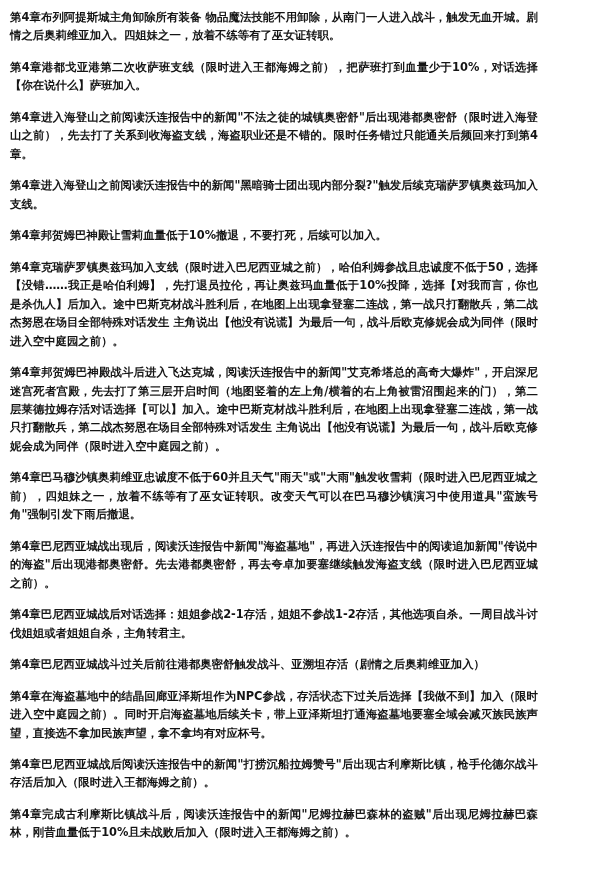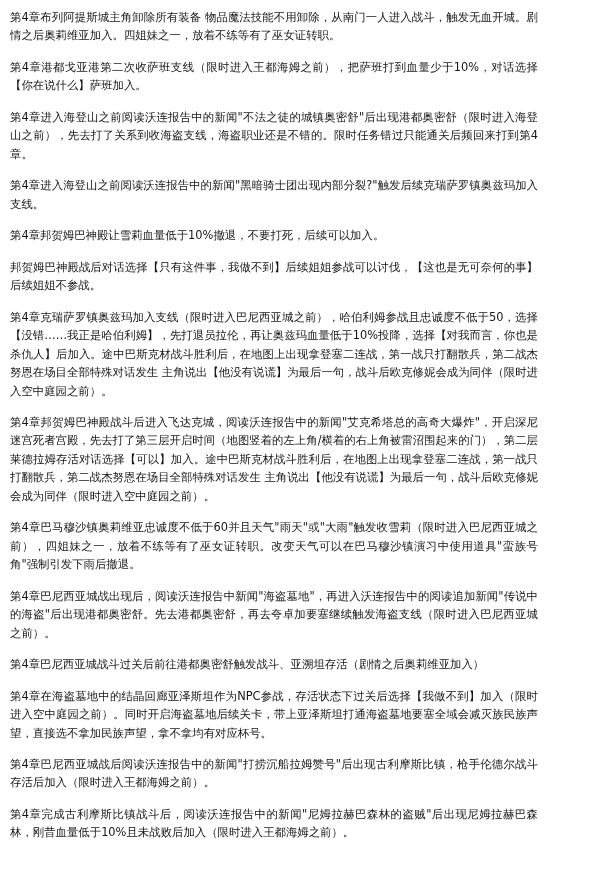--- a/index.html
+++ b/index.html
@@ -10,20 +10,21 @@
   body {
     width: 600px;
     min-height: 884px;
     font-family: "DejaVu Sans", "Liberation Sans", sans-serif;
     color: #1a1a1a;
   }
   #doc {
     width: 548px;
     box-sizing: border-box;
     padding: 8px 10px 10px 10px;
+    font-weight: bold;
   }
   .para {
     font-size: 11.4px;
     line-height: 1.62;
     margin: 0 0 13px 0;
     text-align: justify;
     text-justify: inter-character;
     word-break: break-all;
     color: #151515;
   }
@@ -33,22 +34,22 @@
 </style>
 </head>
 <body>
 
 <div id="doc">
   <p class="para">第4章布列阿提斯城主角卸除所有装备 物品魔法技能不用卸除，从南门一人进入战斗，触发无血开城。剧情之后奥莉维亚加入。四姐妹之一，放着不练等有了巫女证转职。</p>
   <p class="para">第4章港都戈亚港第二次收萨班支线（限时进入王都海姆之前），把萨班打到血量少于10%，对话选择【你在说什么】萨班加入。</p>
   <p class="para">第4章进入海登山之前阅读沃连报告中的新闻"不法之徒的城镇奥密舒"后出现港都奥密舒（限时进入海登山之前），先去打了关系到收海盗支线，海盗职业还是不错的。限时任务错过只能通关后频回来打到第4章。</p>
   <p class="para">第4章进入海登山之前阅读沃连报告中的新闻"黑暗骑士团出现内部分裂?"触发后续克瑞萨罗镇奥兹玛加入支线。</p>
   <p class="para">第4章邦贺姆巴神殿让雪莉血量低于10%撤退，不要打死，后续可以加入。</p>
-  <p class="para">邦贺姆巴神殿战后对话选择【只有这件事，我做不到】后续姐姐参战可以讨伐，【这也是无可奈何的事】后续姐姐不参战。</p>
   <p class="para">第4章克瑞萨罗镇奥兹玛加入支线（限时进入巴尼西亚城之前），哈伯利姆参战且忠诚度不低于50，选择【没错……我正是哈伯利姆】，先打退员拉伦，再让奥兹玛血量低于10%投降，选择【对我而言，你也是杀仇人】后加入。途中巴斯克材战斗胜利后，在地图上出现拿登塞二连战，第一战只打翻散兵，第二战杰努恩在场目全部特殊对话发生 主角说出【他没有说谎】为最后一句，战斗后欧克修妮会成为同伴（限时进入空中庭园之前）。</p>
   <p class="para">第4章邦贺姆巴神殿战斗后进入飞达克城，阅读沃连报告中的新闻"艾克希塔总的高奇大爆炸"，开启深尼迷宫死者宫殿，先去打了第三层开启时间（地图竖着的左上角/横着的右上角被雷沼围起来的门），第二层莱德拉姆存活对话选择【可以】加入。途中巴斯克材战斗胜利后，在地图上出现拿登塞二连战，第一战只打翻散兵，第二战杰努恩在场目全部特殊对话发生 主角说出【他没有说谎】为最后一句，战斗后欧克修妮会成为同伴（限时进入空中庭园之前）。</p>
   <p class="para">第4章巴马穆沙镇奥莉维亚忠诚度不低于60并且天气"雨天"或"大雨"触发收雪莉（限时进入巴尼西亚城之前），四姐妹之一，放着不练等有了巫女证转职。改变天气可以在巴马穆沙镇演习中使用道具"蛮族号角"强制引发下雨后撤退。</p>
   <p class="para">第4章巴尼西亚城战出现后，阅读沃连报告中新闻"海盗墓地"，再进入沃连报告中的阅读追加新闻"传说中的海盗"后出现港都奥密舒。先去港都奥密舒，再去夸卓加要塞继续触发海盗支线（限时进入巴尼西亚城之前）。</p>
+  <p class="para">第4章巴尼西亚城战后对话选择：姐姐参战2-1存活，姐姐不参战1-2存活，其他选项自杀。一周目战斗讨伐姐姐或者姐姐自杀，主角转君主。</p>
   <p class="para">第4章巴尼西亚城战斗过关后前往港都奥密舒触发战斗、亚溯坦存活（剧情之后奥莉维亚加入）</p>
   <p class="para">第4章在海盗墓地中的结晶回廊亚泽斯坦作为NPC参战，存活状态下过关后选择【我做不到】加入（限时进入空中庭园之前）。同时开启海盗墓地后续关卡，带上亚泽斯坦打通海盗墓地要塞全域会减灭族民族声望，直接选不拿加民族声望，拿不拿均有对应杯号。</p>
   <p class="para">第4章巴尼西亚城战后阅读沃连报告中的新闻"打捞沉船拉姆赞号"后出现古利摩斯比镇，枪手伦德尔战斗存活后加入（限时进入王都海姆之前）。</p>
   <p class="para">第4章完成古利摩斯比镇战斗后，阅读沃连报告中的新闻"尼姆拉赫巴森林的盗贼"后出现尼姆拉赫巴森林，刚昔血量低于10%且未战败后加入（限时进入王都海姆之前）。</p>
 </div>
 
 </body></html>

